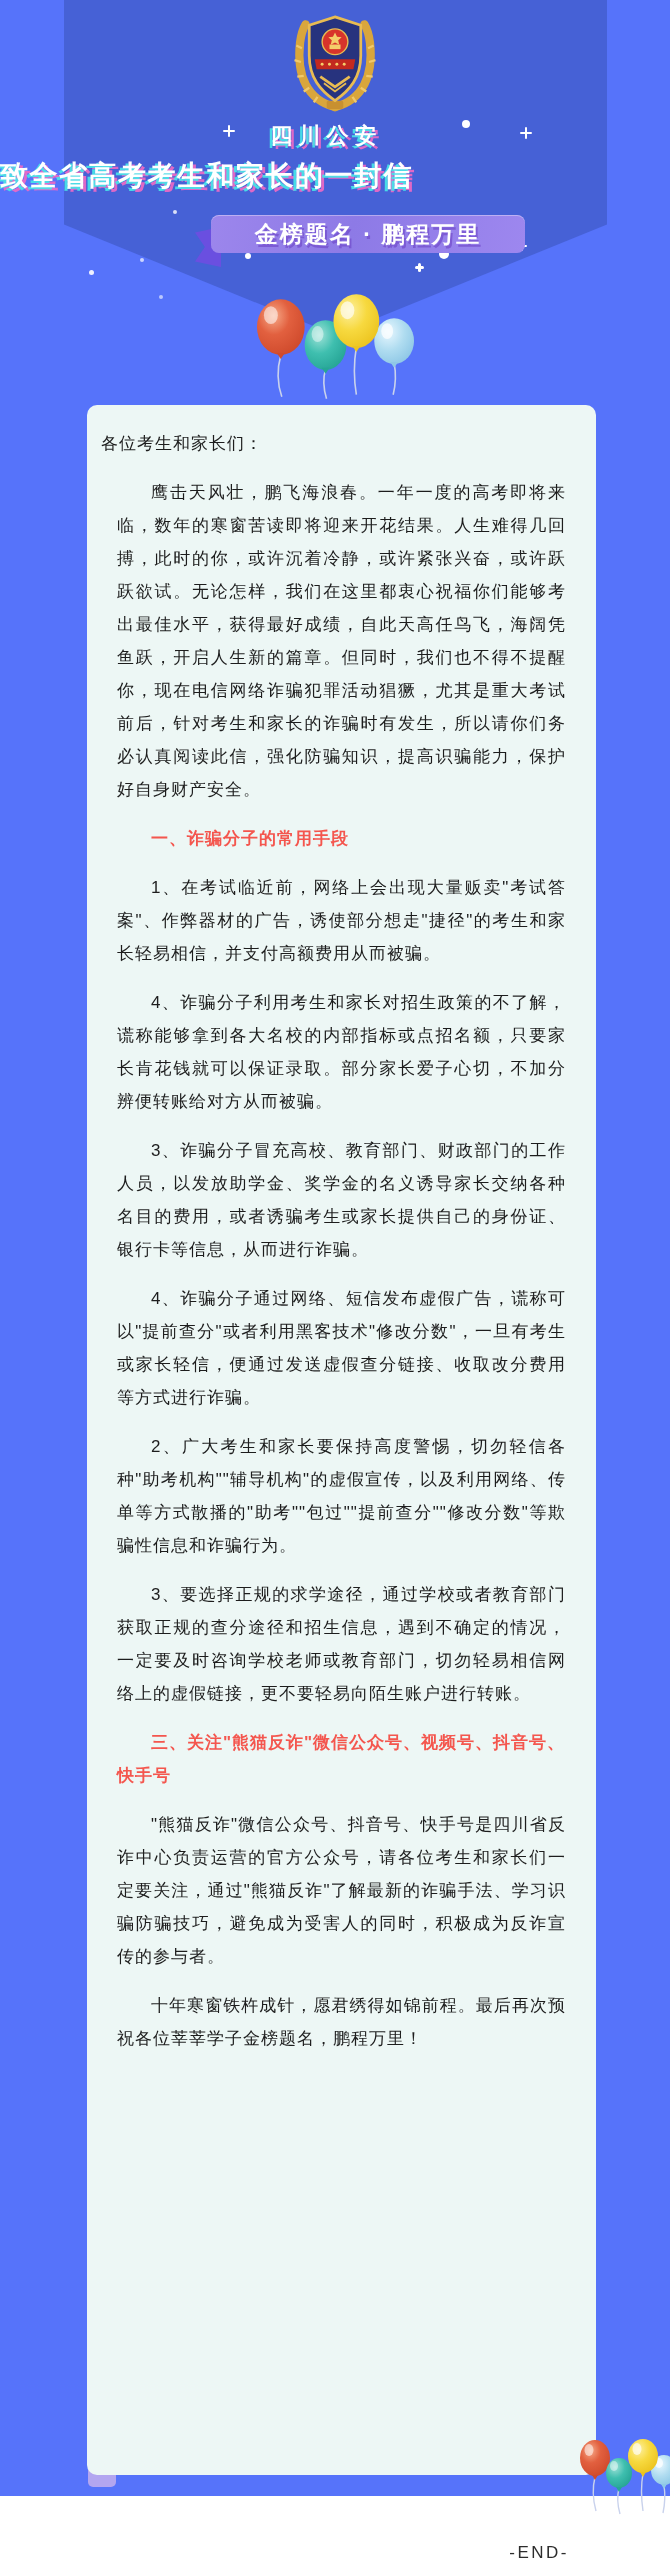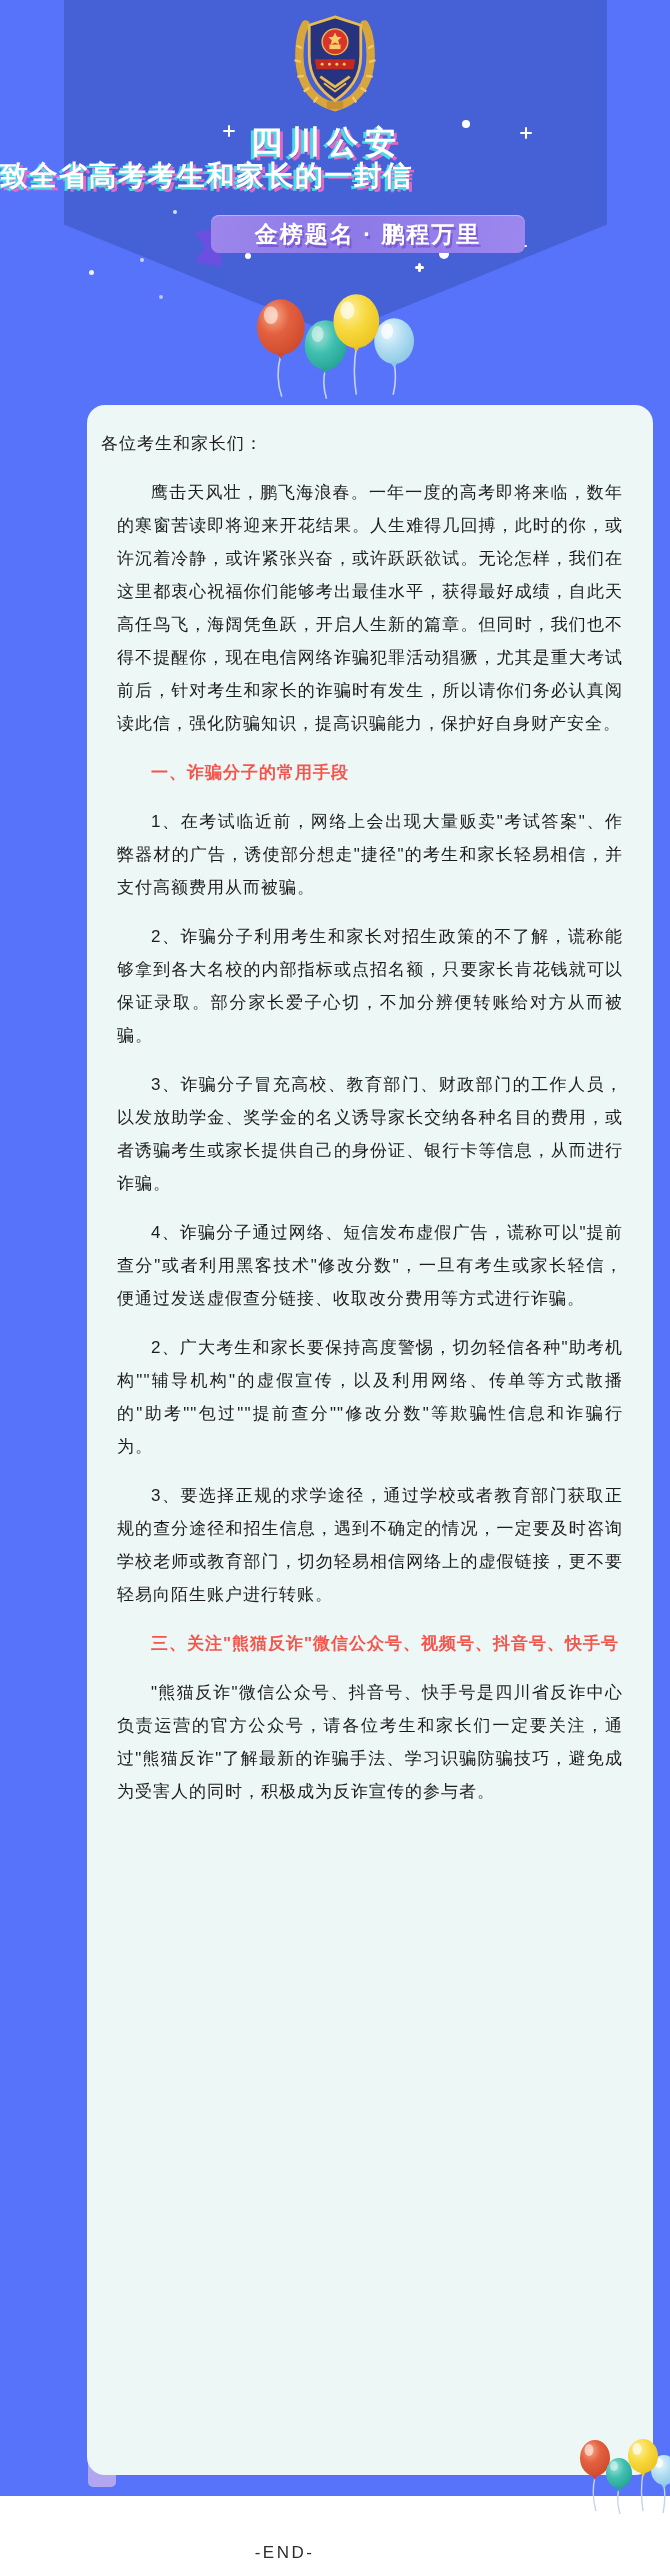--- a/index.html
+++ b/index.html
@@ -7,45 +7,45 @@
   .stage{position:relative;width:671px;height:2576px;overflow:hidden;background:#ffffff;}
   .bg-blue{position:absolute;left:0;top:0;width:671px;height:2496px;background:var(--background-blue,#5673FA);z-index:0;}
   .header-poly{position:absolute;left:64px;top:0;width:543px;height:335px;background:var(--header-blue,#4661D6);
     clip-path:polygon(0 0,100% 0,100% 67%,50% 100%,0 67%);z-index:1;}
   .plus{position:absolute;z-index:2;}
   .plus::before{content:"";position:absolute;left:calc(50% - 1.2px);top:0;width:2.4px;height:100%;background:#fff;border-radius:2px;}
   .plus::after{content:"";position:absolute;top:calc(50% - 1.2px);left:0;width:100%;height:2.4px;background:#fff;border-radius:2px;}
   .dot{position:absolute;border-radius:50%;background:#ffffff;z-index:2;}
   .badge{position:absolute;left:289px;top:11px;width:92px;height:102px;z-index:3;}
   .title1{position:absolute;left:0;top:121px;width:653px;margin:0;text-align:center;z-index:3;
-    font-size:32px;font-weight:800;color:#ffffff;letter-spacing:6px;
+    font-size:22px;font-weight:800;color:#ffffff;letter-spacing:6px;
     text-shadow:-3px 2px 0 rgba(72,224,232,.95),3px 3px 0 rgba(240,105,196,.9);}
   .title2{position:absolute;left:0;top:157px;width:671px;margin:0;z-index:3;
     font-size:28px;font-weight:700;color:#ffffff;letter-spacing:1.5px;
     text-shadow:-3px 2px 0 rgba(72,224,232,.95),3px 3px 0 rgba(240,105,196,.9);}
   .ribbon-fold{position:absolute;left:195px;top:227px;width:26px;height:40px;background:#6a4fe0;z-index:2;
     clip-path:polygon(100% 0,100% 100%,0 86%,38% 50%,0 14%);}
   .ribbon-pill{position:absolute;left:211px;top:215px;width:314px;height:38px;z-index:3;border-radius:8px;
     background:linear-gradient(100deg,var(--ribbon-purple,#9C86EC) 0%,#8d7ae6 45%,#9d87ef 100%);
     box-shadow:inset 0 1px 0 rgba(255,255,255,.35);}
   .ribbon-pill span{display:block;text-align:center;line-height:38px;font-size:23px;font-weight:800;color:#fff;
     letter-spacing:2px;text-shadow:2px 3px 0 rgba(108,66,198,.6);}
   .balloons-top{position:absolute;left:249px;top:289px;z-index:3;}
   .corner-accent{position:absolute;left:88px;top:2441px;width:28px;height:46px;background:#b3a6f0;border-radius:5px;z-index:2;}
-  .card{position:absolute;left:87px;top:405px;width:566px;height:2070px;background:var(--card-bg,#EDF7F5);
-    border-radius:18px;z-index:3;box-sizing:border-box;padding:22px 14px 0 14px;overflow:hidden;}
+  .card{position:absolute;left:87px;top:405px;width:509px;height:2070px;background:var(--card-bg,#EDF7F5);
+    border-radius:10px;z-index:3;box-sizing:border-box;padding:22px 14px 0 14px;overflow:hidden;}
   .card, .card p{color:var(--text-color,#1d1d1d);}
   .salutation{margin:0;font-size:17px;line-height:33px;letter-spacing:1px;}
   .blk{margin:16px;font-size:17px;line-height:33px;letter-spacing:1px;text-align:justify;text-indent:2em;}
   .blk.h{color:var(--heading-red,#F4564E);font-weight:700;text-align:left;}
   .signature{margin-top:40px;text-align:right;font-size:17px;line-height:33px;letter-spacing:1px;}
   .sig-org{padding-right:28px;}
   .sig-date{padding-right:76px;}
   .balloons-bottom{position:absolute;left:576px;top:2436px;z-index:4;}
-  .footer{position:absolute;left:0;top:2543px;width:569px;text-align:center;z-index:3;}
+  .footer{position:absolute;left:0;top:2543px;width:569px;text-align:right;z-index:3;}
   .footer span{font-size:17px;letter-spacing:2.5px;color:#2d2d2d;font-weight:500;}
 </style>
 </head>
 <body>
 
 <div class="stage">
   <div class="bg-blue"></div>
   <div class="header-poly"></div>
 
   <span class="plus" style="left:223px;top:125px;width:12px;height:12px;"></span>
@@ -132,27 +132,28 @@
   </svg>
 
   <div class="corner-accent"></div>
 
   <div class="card">
     <p class="salutation">各位考生和家长们：</p>
     <div id="letter-body">
         <p class="blk p">鹰击天风壮，鹏飞海浪春。一年一度的高考即将来临，数年的寒窗苦读即将迎来开花结果。人生难得几回搏，此时的你，或许沉着冷静，或许紧张兴奋，或许跃跃欲试。无论怎样，我们在这里都衷心祝福你们能够考出最佳水平，获得最好成绩，自此天高任鸟飞，海阔凭鱼跃，开启人生新的篇章。但同时，我们也不得不提醒你，现在电信网络诈骗犯罪活动猖獗，尤其是重大考试前后，针对考生和家长的诈骗时有发生，所以请你们务必认真阅读此信，强化防骗知识，提高识骗能力，保护好自身财产安全。</p>
         <p class="blk h">一、诈骗分子的常用手段</p>
         <p class="blk p">1、在考试临近前，网络上会出现大量贩卖"考试答案"、作弊器材的广告，诱使部分想走"捷径"的考生和家长轻易相信，并支付高额费用从而被骗。</p>
-        <p class="blk p">2、诈骗分子利用考生和家长对招生政策的不了解，谎称能够拿到各大名校的内部指标或点招名额，只要家长肯花钱就可以保证录取。部分家长爱子心切，不加分辨便转账给对方从而被骗。</p>
+        <p class="blk p">4、诈骗分子利用考生和家长对招生政策的不了解，谎称能够拿到各大名校的内部指标或点招名额，只要家长肯花钱就可以保证录取。部分家长爱子心切，不加分辨便转账给对方从而被骗。</p>
         <p class="blk p">3、诈骗分子冒充高校、教育部门、财政部门的工作人员，以发放助学金、奖学金的名义诱导家长交纳各种名目的费用，或者诱骗考生或家长提供自己的身份证、银行卡等信息，从而进行诈骗。</p>
         <p class="blk p">4、诈骗分子通过网络、短信发布虚假广告，谎称可以"提前查分"或者利用黑客技术"修改分数"，一旦有考生或家长轻信，便通过发送虚假查分链接、收取改分费用等方式进行诈骗。</p>
         <p class="blk p">2、广大考生和家长要保持高度警惕，切勿轻信各种"助考机构""辅导机构"的虚假宣传，以及利用网络、传单等方式散播的"助考""包过""提前查分""修改分数"等欺骗性信息和诈骗行为。</p>
         <p class="blk p">3、要选择正规的求学途径，通过学校或者教育部门获取正规的查分途径和招生信息，遇到不确定的情况，一定要及时咨询学校老师或教育部门，切勿轻易相信网络上的虚假链接，更不要轻易向陌生账户进行转账。</p>
         <p class="blk h">三、关注"熊猫反诈"微信公众号、视频号、抖音号、快手号</p>
         <p class="blk p">"熊猫反诈"微信公众号、抖音号、快手号是四川省反诈中心负责运营的官方公众号，请各位考生和家长们一定要关注，通过"熊猫反诈"了解最新的诈骗手法、学习识骗防骗技巧，避免成为受害人的同时，积极成为反诈宣传的参与者。</p>
+        <p class="blk p">十年寒窗铁杵成针，愿君绣得如锦前程。最后再次预祝各位莘莘学子金榜题名，鹏程万里！</p>
       </div>
   </div>
 
   <svg class="balloons-bottom" width="95" height="112" viewBox="0 0 95 112">
     <path d="M19,41 q-4,16 1,34" stroke="#c9d2ec" stroke-width="1.4" fill="none"></path>
     <path d="M43,52 q-3,12 1,26" stroke="#c9d2ec" stroke-width="1.4" fill="none"></path>
     <path d="M67,37 q-3,18 0,38" stroke="#c9d2ec" stroke-width="1.4" fill="none"></path>
     <path d="M88,49 q2,14 -1,28" stroke="#c9d2ec" stroke-width="1.4" fill="none"></path>
     <ellipse cx="19" cy="22" rx="15" ry="18" fill="url(#gRed)"></ellipse>
     <path d="M16,39 l6,0 -3,5 Z" fill="#cf4a2c"></path>

